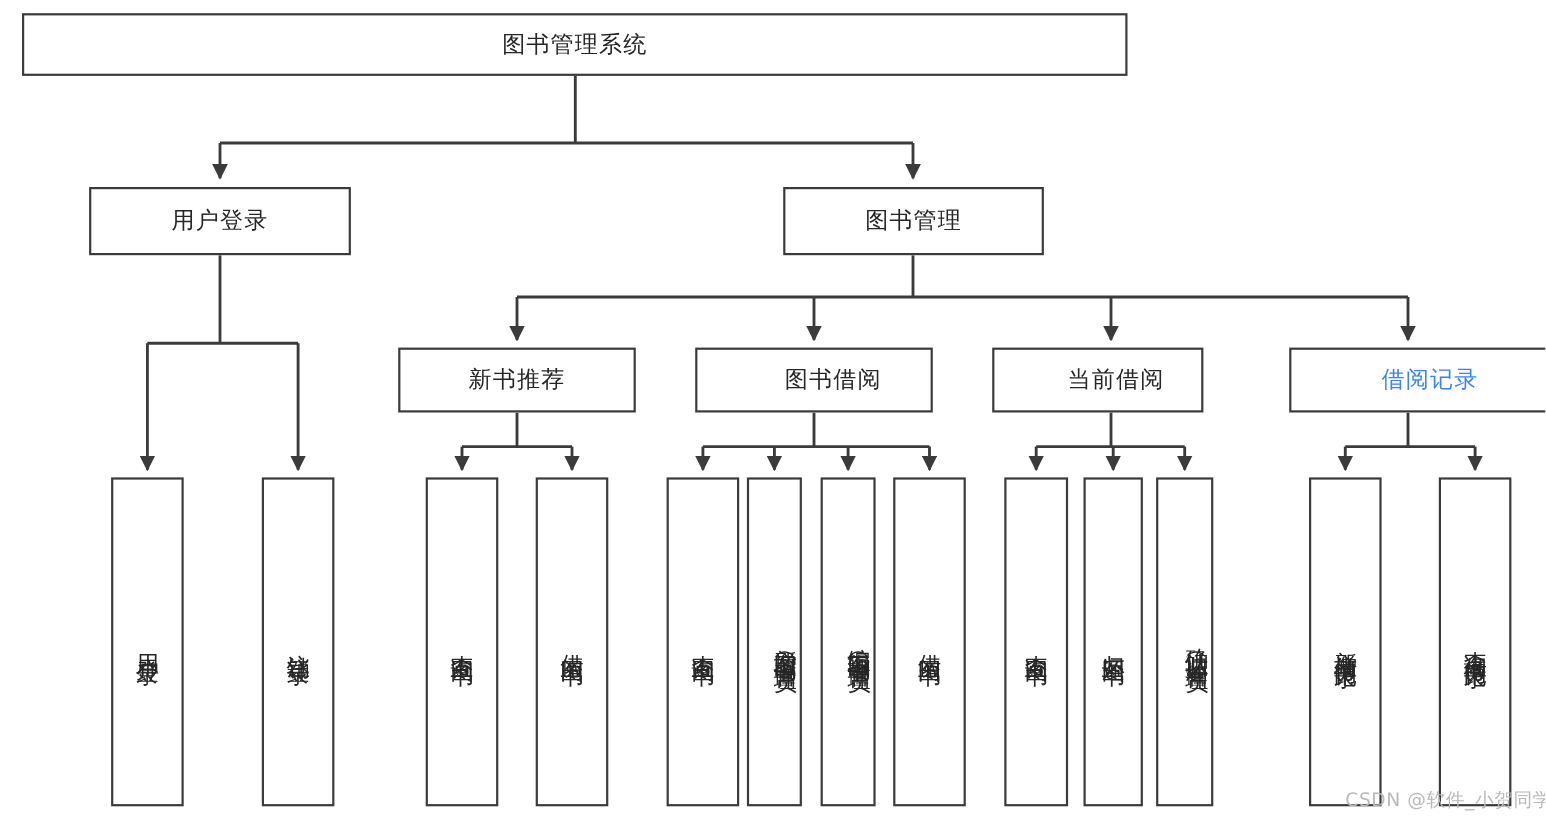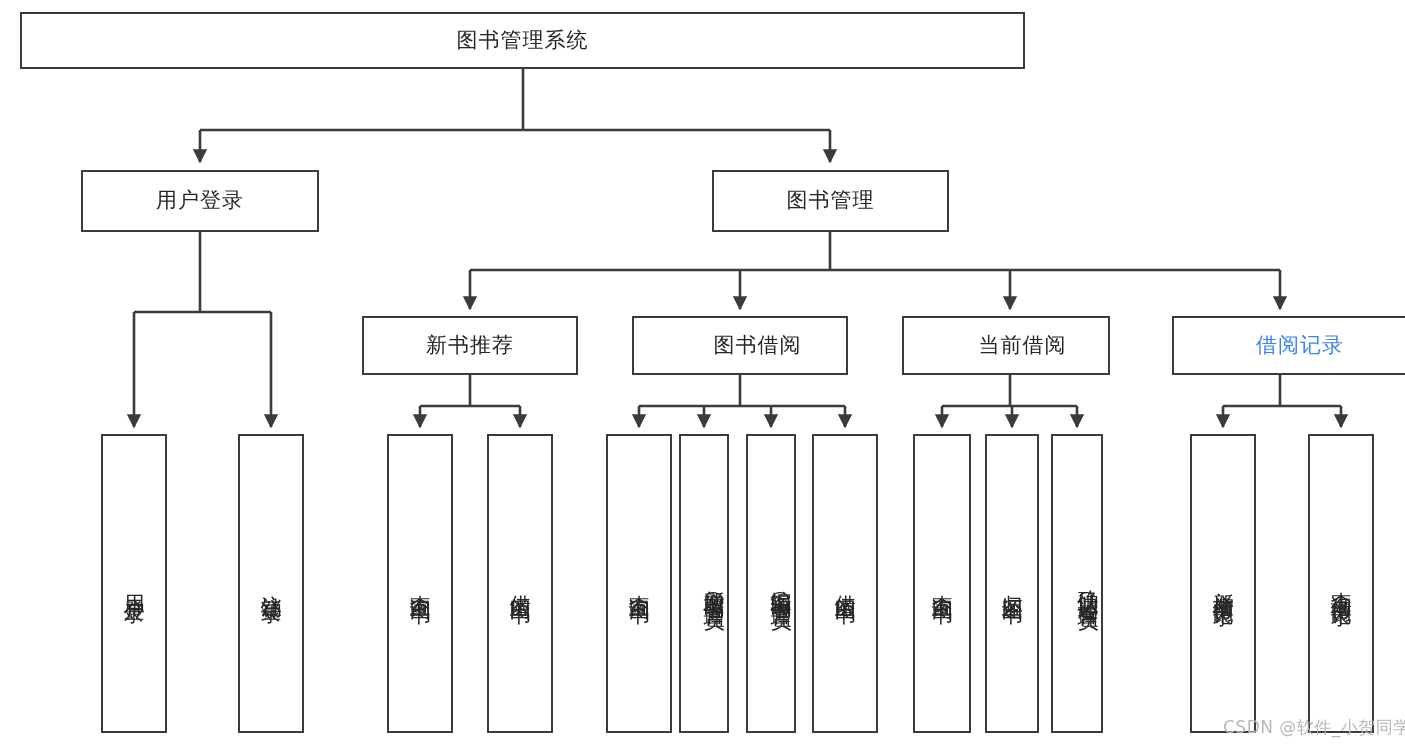--- a/index.html
+++ b/index.html
@@ -117,21 +117,21 @@
     </g>
   </svg>
 
   <div class="node node-h" style="left: 20px; top: 12px; width: 1005px; height: 57px; border-color: rgb(59, 59, 59); background: rgb(255, 255, 255); color: rgb(38, 38, 38);">图书管理系统</div>
 
   <div class="node node-h" style="left: 81px; top: 170px; width: 238px; height: 62px; border-color: rgb(59, 59, 59); background: rgb(255, 255, 255); color: rgb(38, 38, 38);">用户登录</div>
   <div class="node node-h" style="left: 362px; top: 316px; width: 216px; height: 59px; border-color: rgb(59, 59, 59); background: rgb(255, 255, 255); color: rgb(38, 38, 38);">新书推荐</div>
 
   <div class="node node-h" style="left: 712px; top: 170px; width: 237px; height: 62px; border-color: rgb(59, 59, 59); background: rgb(255, 255, 255); color: rgb(38, 38, 38);">图书管理</div>
   <div class="node node-h" style="left: 632px; top: 316px; width: 216px; height: 59px; border-color: rgb(59, 59, 59); background: rgb(255, 255, 255); color: rgb(38, 38, 38); padding-left: 35px;">图书借阅</div>
-  <div class="node node-h" style="left: 902px; top: 316px; width: 208px; height: 59px; border-color: rgb(59, 59, 59); background: rgb(255, 255, 255); color: rgb(38, 38, 38); padding-left: 33px;">当前借阅</div>
+  <div class="node node-h" style="left: 902px; top: 316px; width: 192px; height: 59px; border-color: rgb(59, 59, 59); background: rgb(255, 255, 255); color: rgb(38, 38, 38); padding-left: 33px;">当前借阅</div>
   <div class="node node-h" style="left: 1172px; top: 316px; width: 256px; height: 59px; border-color: rgb(59, 59, 59); background: rgb(255, 255, 255); color: #3b82f6;">借阅记录</div>
 
   <div class="node node-v center-v" style="left: 101px; top: 434px; width: 66px; height: 299px; border-color: rgb(59, 59, 59); background: rgb(255, 255, 255); color: rgb(38, 38, 38);">用户登录</div>
   <div class="node node-v center-v" style="left: 238px; top: 434px; width: 66px; height: 299px; border-color: rgb(59, 59, 59); background: rgb(255, 255, 255); color: rgb(38, 38, 38);">注销登录</div>
   <div class="node node-v center-v" style="left: 387px; top: 434px; width: 66px; height: 299px; border-color: rgb(59, 59, 59); background: rgb(255, 255, 255); color: rgb(38, 38, 38);">查询图书</div>
   <div class="node node-v center-v" style="left: 487px; top: 434px; width: 66px; height: 299px; border-color: rgb(59, 59, 59); background: rgb(255, 255, 255); color: rgb(38, 38, 38);">借阅图书</div>
   <div class="node node-v center-v" style="left: 606px; top: 434px; width: 66px; height: 299px; border-color: rgb(59, 59, 59); background: rgb(255, 255, 255); color: rgb(38, 38, 38);">查询图书</div>
   <div class="node node-v" style="left: 679px; top: 434px; width: 50px; height: 299px; border-color: rgb(59, 59, 59); background: rgb(255, 255, 255); color: rgb(38, 38, 38);">新增图书（管理员）</div>
   <div class="node node-v" style="left: 746px; top: 434px; width: 50px; height: 299px; border-color: rgb(59, 59, 59); background: rgb(255, 255, 255); color: rgb(38, 38, 38);">编辑图书（管理员）</div>
   <div class="node node-v center-v" style="left: 812px; top: 434px; width: 66px; height: 299px; border-color: rgb(59, 59, 59); background: rgb(255, 255, 255); color: rgb(38, 38, 38);">借阅图书</div>

